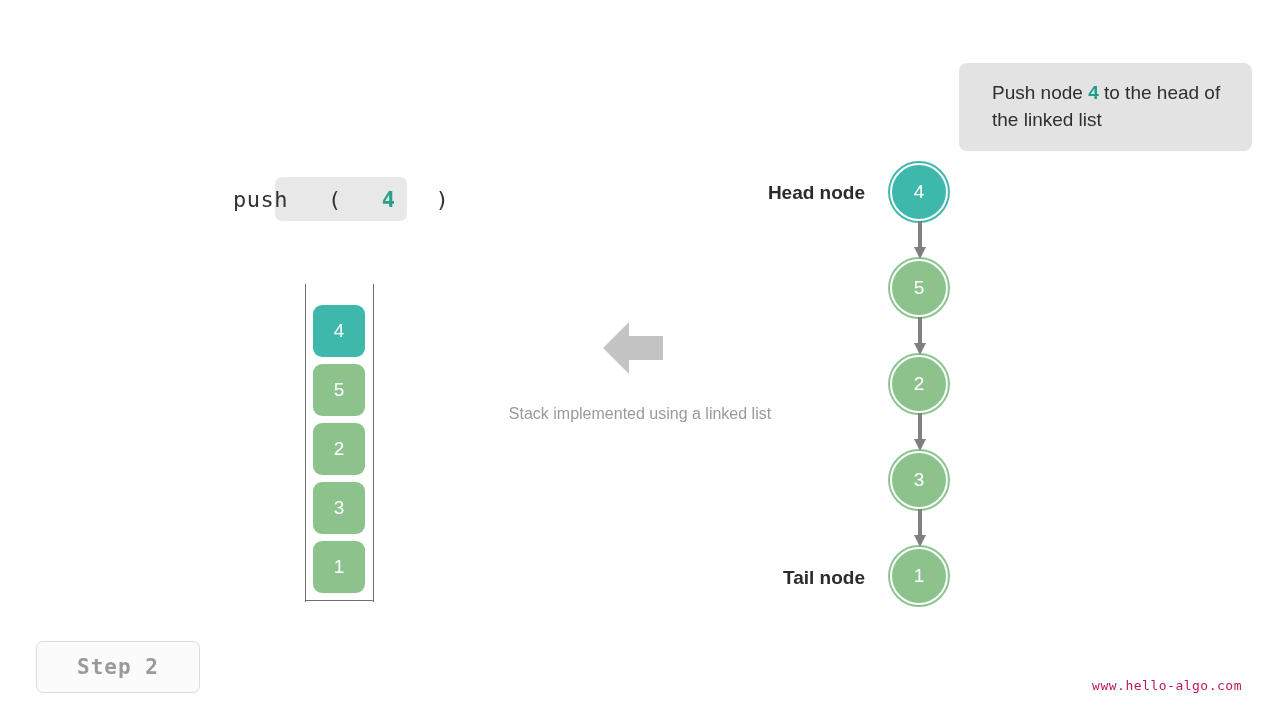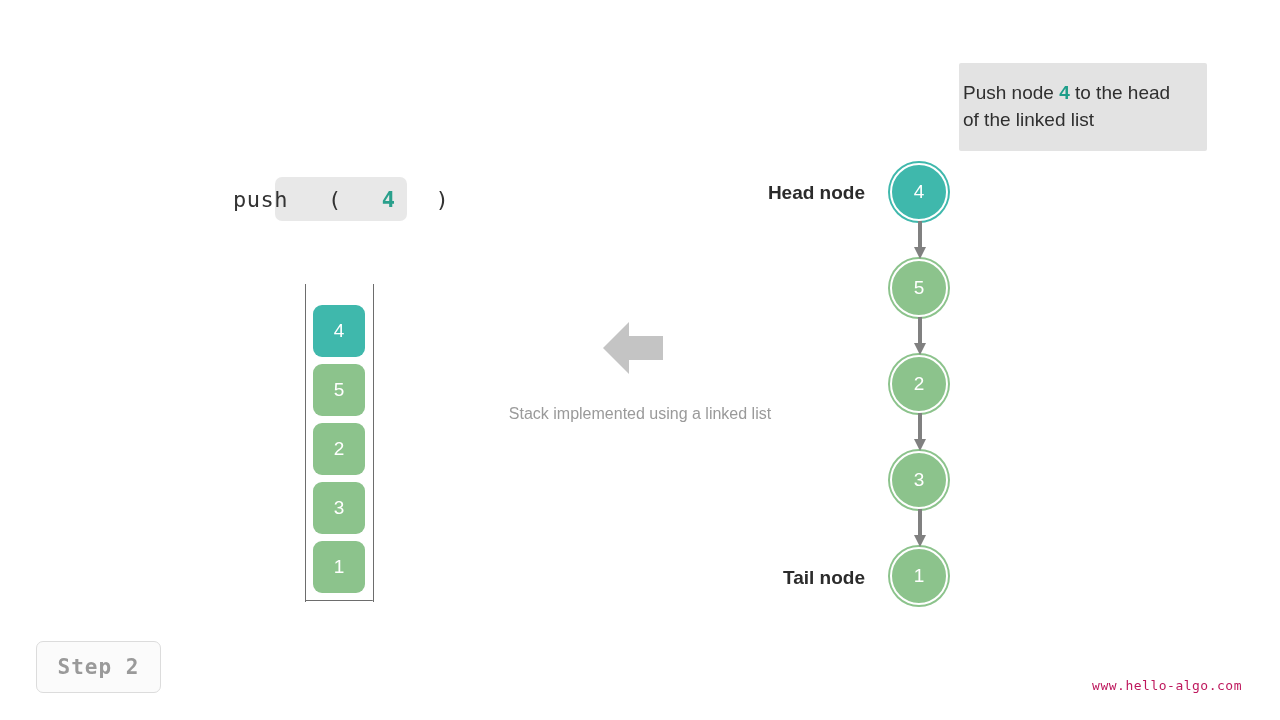--- a/index.html
+++ b/index.html
@@ -17,25 +17,25 @@
     position: relative;
     width: 1280px;
     height: 720px;
   }
 
   
   #callout {
     position: absolute;
     left: 959px;
     top: 63px;
-    width: 248px;
-    box-sizing: border-box;
-    padding: 16px 20px 18px 4px;
+    width: 293px;
+    box-sizing: border-box;
+    padding: 16px 20px 18px 33px;
     background: #e3e3e3;
-    border-radius: 2px;
+    border-radius: 8px;
     font-size: 19px;
     line-height: 27px;
     color: #2f2f2f;
   }
   #callout .accent {
     color: #1e9e8a;
     font-weight: bold;
   }
 
   
@@ -173,21 +173,21 @@
     left: 144px;
     width: 12px;
     height: 40px;
   }
 
   
   #step-badge {
     position: absolute;
     left: 36px;
     top: 641px;
-    width: 125px;
+    width: 164px;
     height: 52px;
     box-sizing: border-box;
     background: #fbfbfb;
     border: 1px solid #dcdcdc;
     border-radius: 7px;
     display: flex;
     align-items: center;
     justify-content: center;
     font-family: "DejaVu Sans Mono", monospace;
     font-size: 21px;

